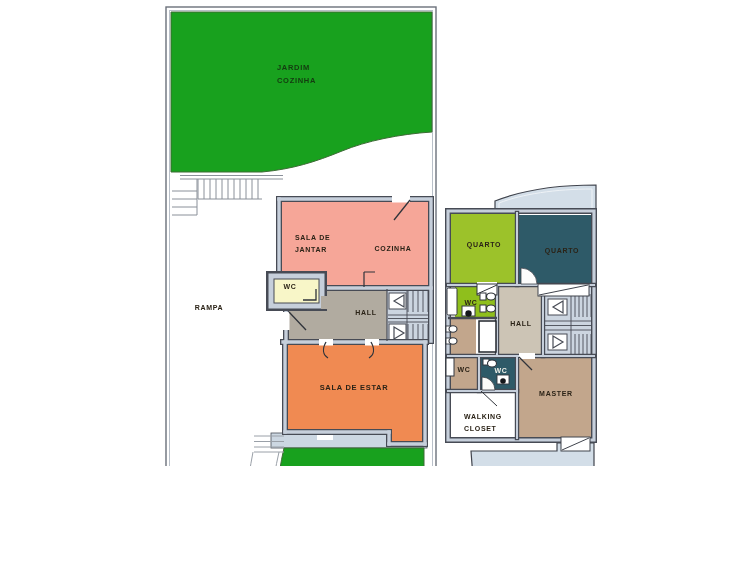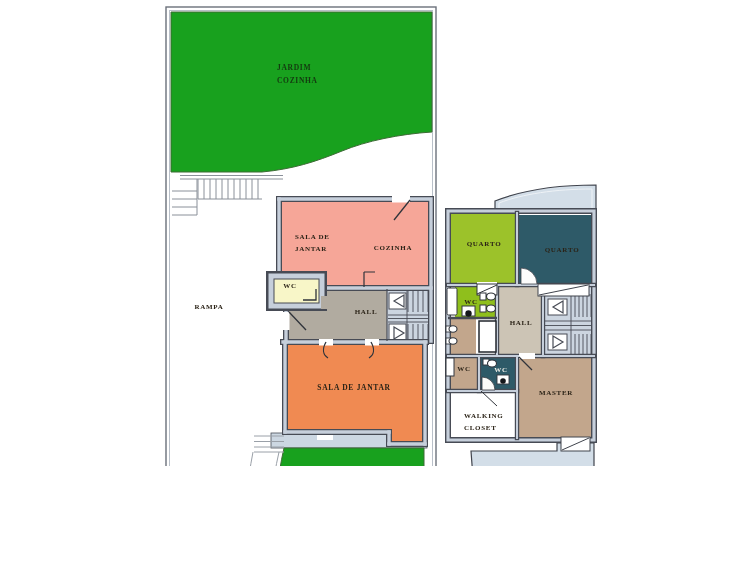--- a/index.html
+++ b/index.html
@@ -1,17 +1,17 @@
 <!DOCTYPE html>
 <html><head>
 <meta charset="utf-8">
 <style>
   html,body{margin:0;padding:0;background:#fff;}
   .screenshot{position:relative;width:754px;height:466px;background:#ffffff;overflow:hidden;
-              font-family:Liberation Serif, serif;}
+              font-family:Liberation Sans, sans-serif;}
   .plan-svg{position:absolute;left:0;top:0;}
   .lbl{position:absolute;font-weight:bold;font-size:7px;letter-spacing:.7px;color:#2b2317;
        white-space:nowrap;transform:translate(-50%,-50%);line-height:1;}
   .lbl.la{transform:translate(0,-50%);}
   .lbl.green{color:#143a10;}
   .lbl.white{color:#f1f1ea;}
   .lbl.big{font-size:7.5px;}
   .bottom-strip{position:absolute;left:0;top:565px;width:754px;height:12px;
                 background:#f1f3f4;border-top:1px solid #e4e7e9;}
 </style>
@@ -261,21 +261,21 @@
 </svg>
 
 <div class="lbl la green big" style="left:277px;top:68px">JARDIM</div>
 <div class="lbl la green big" style="left:277px;top:81px">COZINHA</div>
 <div class="lbl la" style="left:295px;top:237px">SALA DE</div>
 <div class="lbl la" style="left:295px;top:249px">JANTAR</div>
 <div class="lbl" style="left:393px;top:248px">COZINHA</div>
 <div class="lbl" style="left:290px;top:286px">WC</div>
 <div class="lbl" style="left:366px;top:312px">HALL</div>
 <div class="lbl" style="left:209px;top:307px">RAMPA</div>
-<div class="lbl big" style="left:354px;top:388px">SALA DE JANTAR</div>
+<div class="lbl big" style="left:354px;top:388px">SALA DE ESTAR</div>
 <div class="lbl la green" style="left:333px;top:490px">JARDIM</div>
 <div class="lbl la green" style="left:333px;top:502px">FRONTAL</div>
 <div class="lbl" style="left:484px;top:244px">QUARTO</div>
 <div class="lbl" style="left:562px;top:250px">QUARTO</div>
 <div class="lbl" style="left:471px;top:302px">WC</div>
 <div class="lbl" style="left:521px;top:323px">HALL</div>
 <div class="lbl" style="left:464px;top:369px">WC</div>
 <div class="lbl white" style="left:501px;top:370px">WC</div>
 <div class="lbl" style="left:556px;top:393px">MASTER</div>
 <div class="lbl la" style="left:464px;top:416px">WALKING</div>

